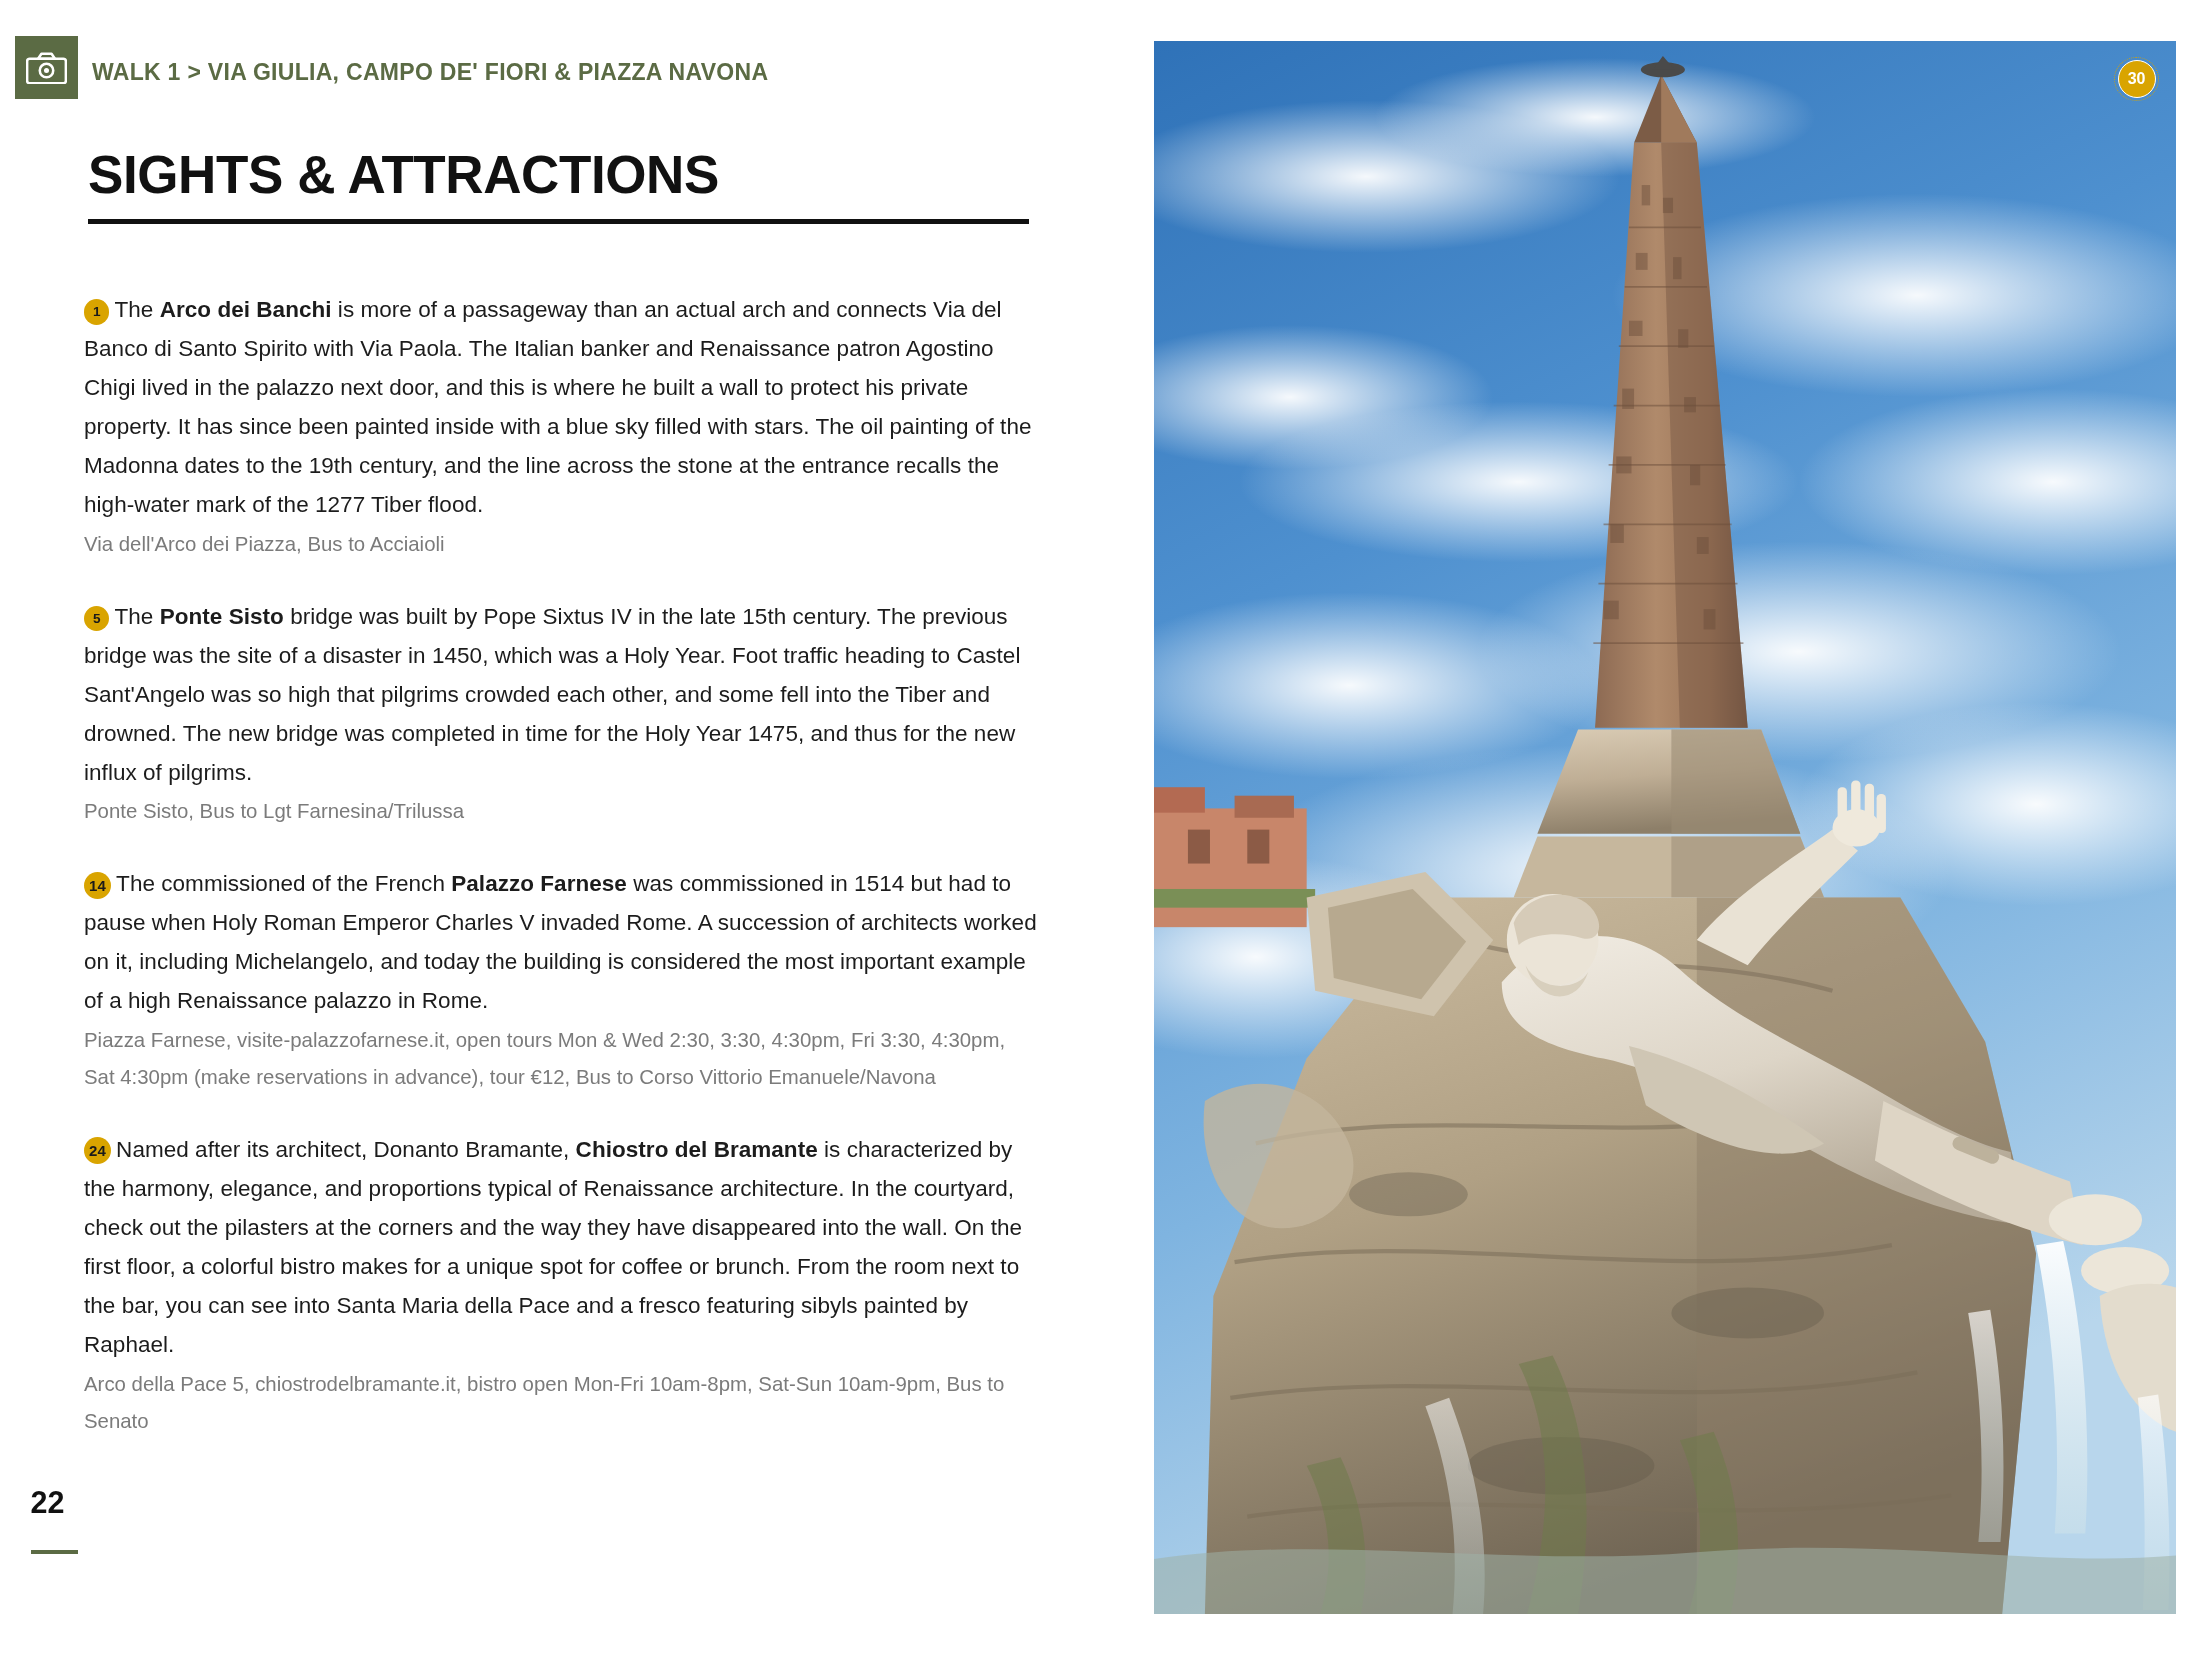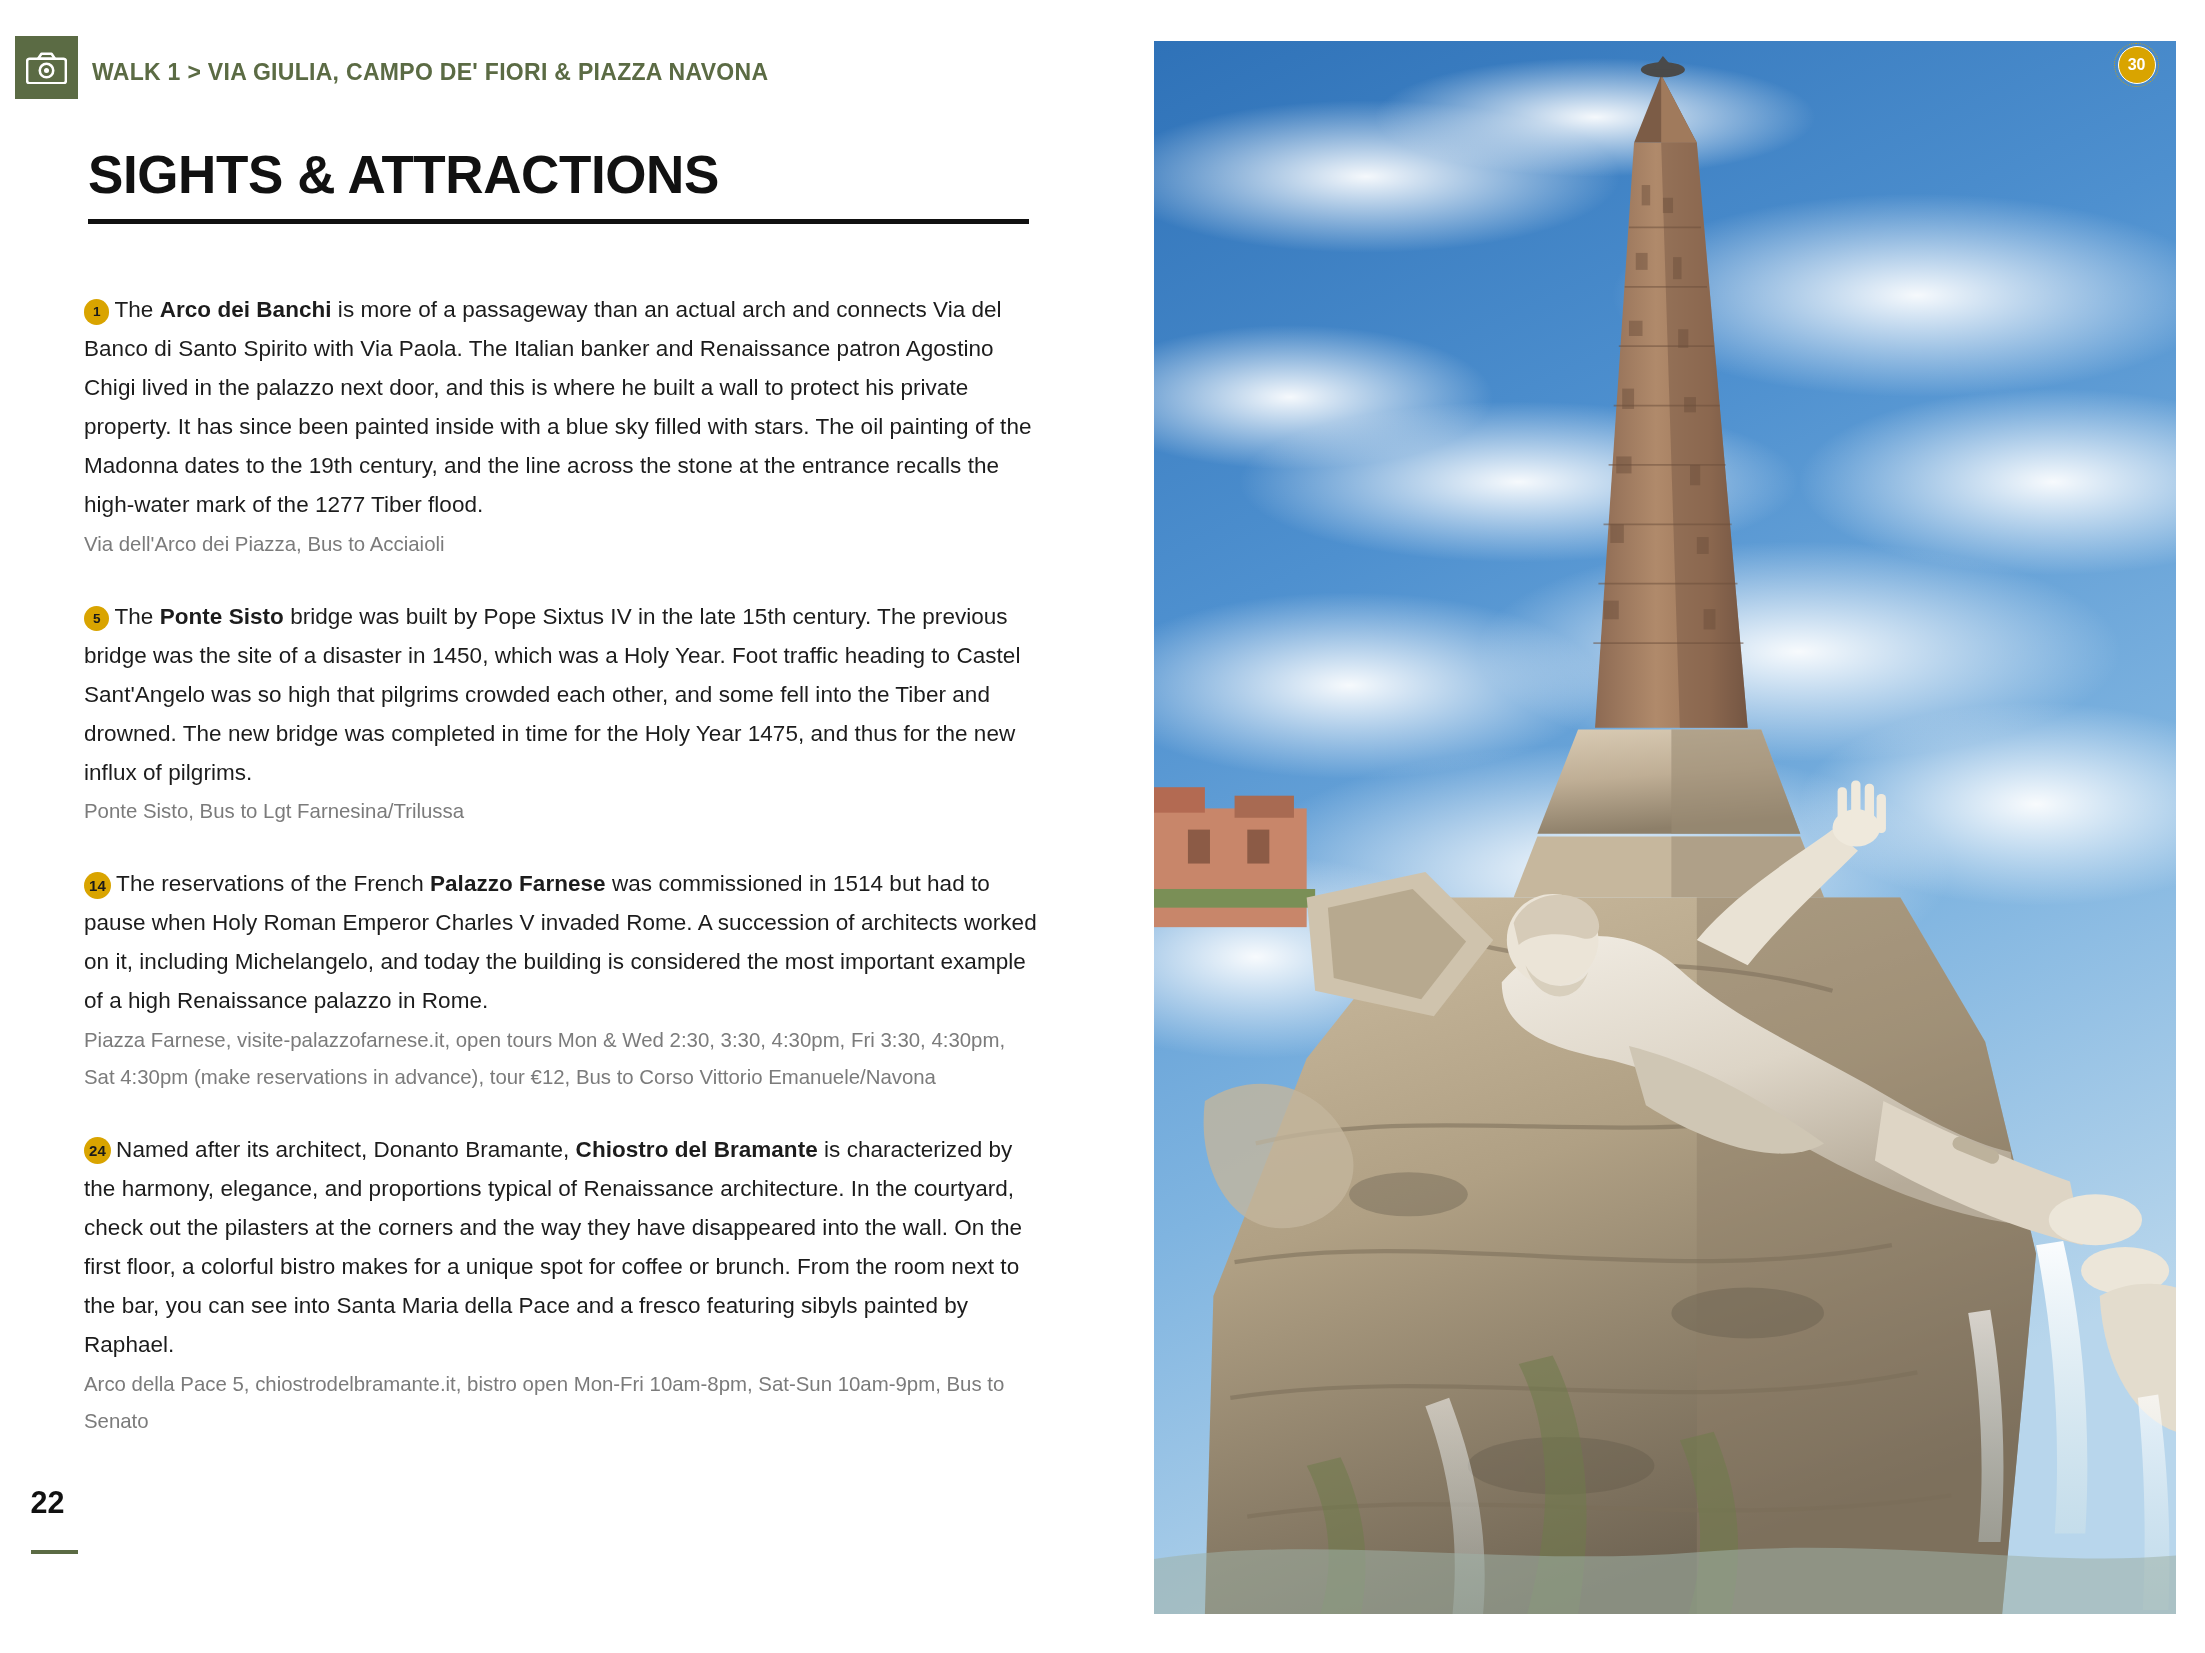--- a/index.html
+++ b/index.html
@@ -130,21 +130,21 @@
     width: 1022px;
     height: 1573px;
     overflow: hidden;
     background: #6ea5d8;
   }
   .photo svg { display: block; width: 100%; height: 100%; }
 
   .photo-badge {
     position: absolute;
     right: 20.4px;
-    top: 5px;
+    top: 19px;
     width: 36px;
     height: 36px;
     border-radius: 50%;
     background: #d9a400;
     border: 1.7px solid #ffffff;
     color: #ffffff;
     font-size: 16px;
     font-weight: bold;
     display: flex;
     align-items: center;
@@ -190,21 +190,21 @@
 
   <div class="entry">
     <div class="entry-body">
       <span class="marker">5</span><span>The </span><b>Ponte Sisto</b><span> bridge was built by Pope Sixtus IV in the late 15th century. The previous bridge was the site of a disaster in 1450, which was a Holy Year. Foot traffic heading to Castel Sant'Angelo was so high that pilgrims crowded each other, and some fell into the Tiber and drowned. The new bridge was completed in time for the Holy Year 1475, and thus for the new influx of pilgrims.</span>
     </div>
     <div class="entry-meta">Ponte Sisto, Bus to Lgt Farnesina/Trilussa</div>
   </div>
 
   <div class="entry">
     <div class="entry-body">
-      <span class="marker wide">14</span><span>The reservations of the French </span><b>Palazzo Farnese</b><span> was commissioned in 1514 but had to pause when Holy Roman Emperor Charles V invaded Rome. A succession of architects worked on it, including Michelangelo, and today the building is considered the most important example of a high Renaissance palazzo in Rome.</span>
+      <span class="marker wide">14</span><span>The commissioned of the French </span><b>Palazzo Farnese</b><span> was commissioned in 1514 but had to pause when Holy Roman Emperor Charles V invaded Rome. A succession of architects worked on it, including Michelangelo, and today the building is considered the most important example of a high Renaissance palazzo in Rome.</span>
     </div>
     <div class="entry-meta">Piazza Farnese, visite-palazzofarnese.it, open tours Mon &amp; Wed 2:30, 3:30, 4:30pm, Fri 3:30, 4:30pm, Sat 4:30pm (make reservations in advance), tour €12, Bus to Corso Vittorio Emanuele/Navona</div>
   </div>
 
   <div class="entry">
     <div class="entry-body">
       <span class="marker wide">24</span><span>Named after its architect, Donanto Bramante, </span><b>Chiostro del Bramante</b><span> is characterized by the harmony, elegance, and proportions typical of Renaissance architecture. In the courtyard, check out the pilasters at the corners and the way they have disappeared into the wall. On the first floor, a colorful bistro makes for a unique spot for coffee or brunch. From the room next to the bar, you can see into Santa Maria della Pace and a fresco featuring sibyls painted by Raphael.</span>
     </div>
     <div class="entry-meta">Arco della Pace 5, chiostrodelbramante.it, bistro open Mon-Fri 10am-8pm, Sat-Sun 10am-9pm, Bus to Senato</div>
   </div>

